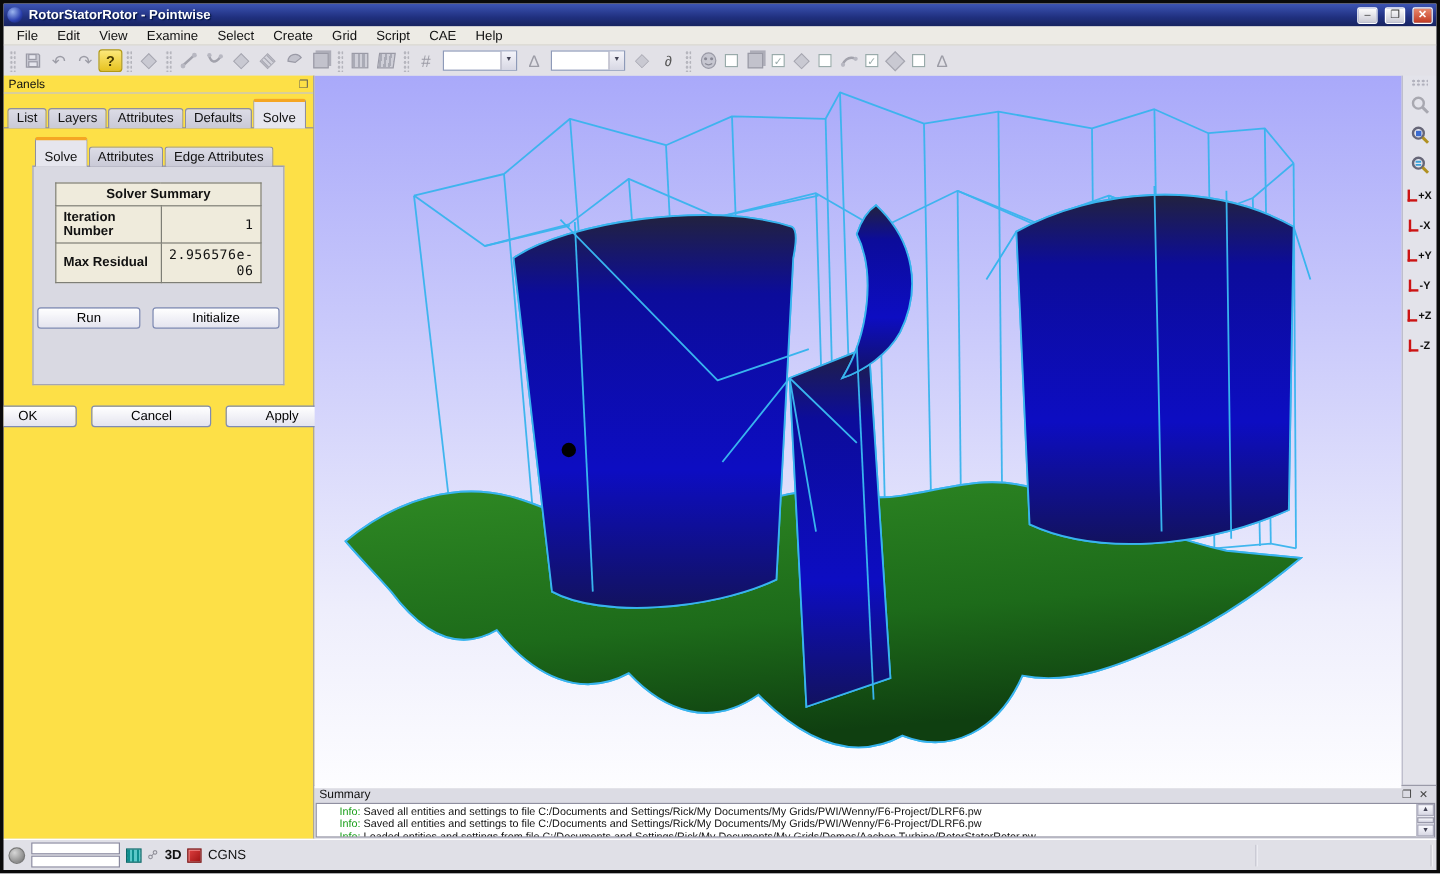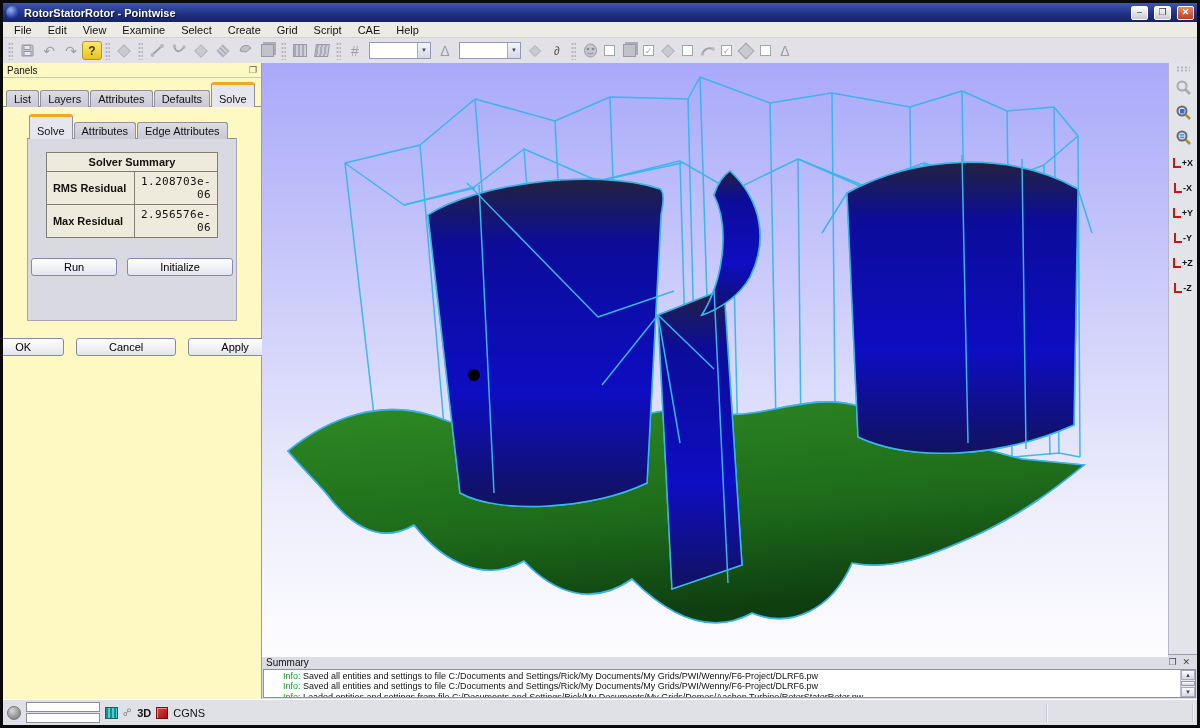--- a/index.html
+++ b/index.html
@@ -28,21 +28,21 @@
   .tb-combo .val { flex:1; font-size:10px; padding:1px 2px; }
   .tb-combo .arrow { width:13px; background:linear-gradient(#f4f4fa,#d8d8e4); border-left:1px solid #aab; font-size:6px; color:#445; text-align:center; line-height:15px; }
   .chk { width:11px; height:11px; border:1px solid #9aa; background:#fff; margin:0 3px; font-size:9px; line-height:10px; color:#9aa; text-align:center; }
   .shape { display:inline-block; }
   .diam { width:12px; height:12px; background:#c9c9d2; border:1px solid #a6a6b0; transform:rotate(45deg) scale(.8); }
   .cube3 { width:13px; height:13px; background:#c2c2cc; border:1px solid #9a9aa6; box-shadow:2px -2px 0 #adadb8; }
   .gridic { width:14px; height:13px; background:repeating-linear-gradient(90deg,#aaabb6 0 2px,#cfcfd8 2px 4px), repeating-linear-gradient(0deg,#aaabb6 0 2px,#cfcfd8 2px 4px); border:1px solid #9a9aa6; }
 
   
   .main { flex:1 1 auto; display:flex; min-height:0; }
-  .left-col { width:259px; flex:0 0 auto; background:#fef9c3; border-right:1px solid #9a9aa8; display:flex; flex-direction:column; }
+  .left-col { width:259px; flex:0 0 auto; background:#fde047; border-right:1px solid #9a9aa8; display:flex; flex-direction:column; }
   .panels-header { height:15px; display:flex; justify-content:space-between; align-items:center; padding:0 4px; font-size:10px; border-bottom:1px solid #c4c4ce; }
   .dock-ic { font-size:9px; color:#555; }
   .tabs-row { display:flex; align-items:flex-end; padding:3px 3px 0 3px; }
   .tab { border:1px solid #8f8f9e; border-bottom:none; background:linear-gradient(#dcdce6,#c9c9d6); padding:2px 7px 2px 7px; font-size:11px; border-radius:3px 3px 0 0; margin-right:1px; position:relative; top:1px; }
   .tab.active { background:#e6e6ee; border-top:3px solid #f5a623; padding-top:8px; z-index:2; }
   .tabs-edge { height:1px; background:#8f8f9e; }
   .subtabs-row { display:flex; align-items:flex-end; padding:6px 3px 0 26px; }
   .panel-frame { margin:0 24px; border:1px solid #a6a6b2; border-top:1px solid #8f8f9e; height:183px; background:#d9d9e2; }
 
   table.solver { border-collapse:collapse; margin:13px auto 0 auto; background:#efebdc; }
@@ -244,22 +244,22 @@
           <span class="tab">Attributes</span>
           <span class="tab">Edge Attributes</span>
         </div>
         <div class="panel-frame">
           <table class="solver">
             <tbody>
                 <tr>
                   <th colspan="2">Solver Summary</th>
                 </tr>
             <tr>
-              <td class="lbl">RMS Residual</td>
-              <td class="val">1.208703e-06</td>
+              <td class="lbl">Iteration Number</td>
+              <td class="val">1</td>
             </tr>
             <tr>
               <td class="lbl">Max Residual</td>
               <td class="val">2.956576e-06</td>
             </tr>
           </tbody>
             </table>
           <div class="run-row">
             <button class="btn">Run</button>
             <button class="btn">Initialize</button>

